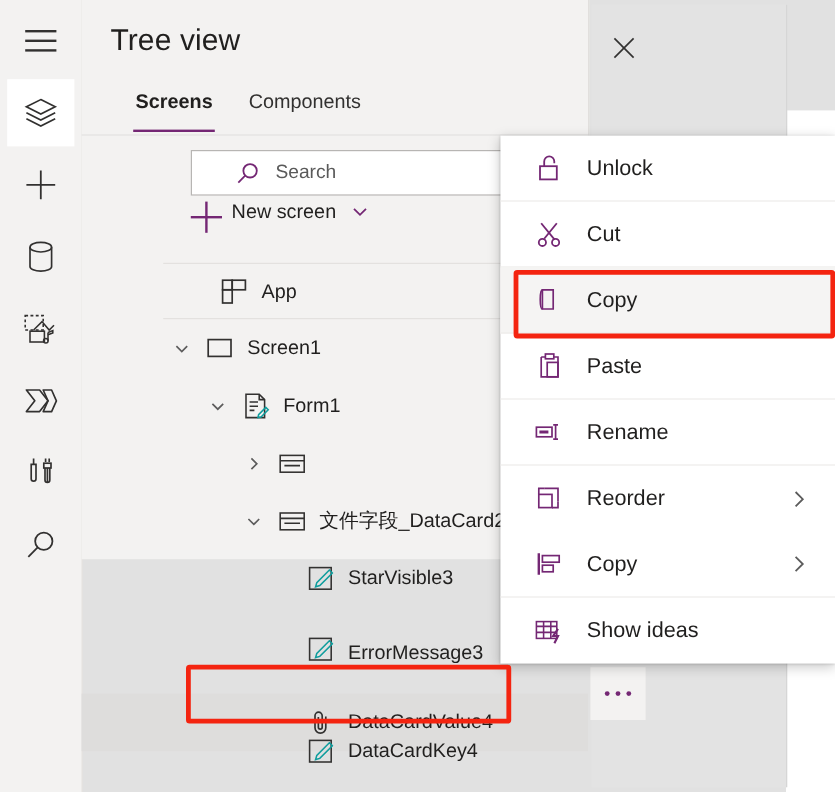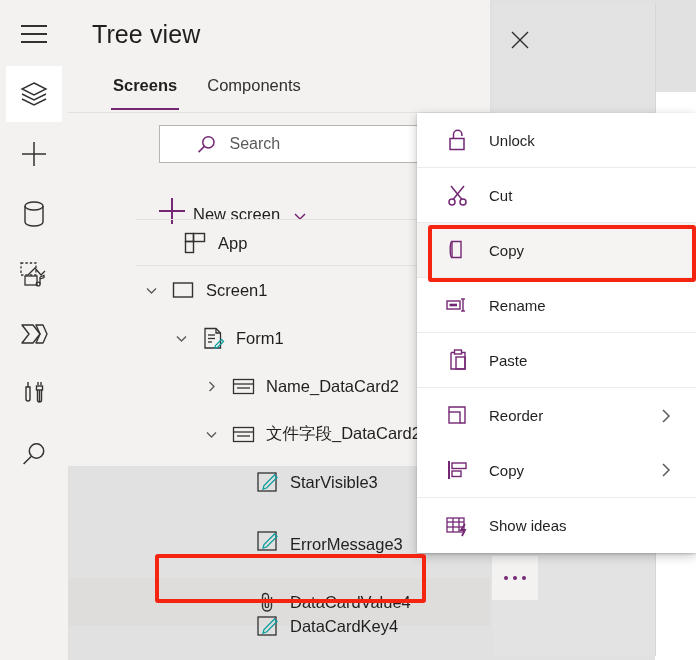--- a/index.html
+++ b/index.html
@@ -40,21 +40,21 @@
   .tab.active{font-weight:bold;color:#201f1e;}
   .tab.active:after{content:"";position:absolute;left:0;right:0;bottom:0;height:2.5px;background:#742774;}
 
   #panel-divider{position:absolute;left:0;top:112px;width:422px;height:1px;background:#e3e1df;}
 
   #search-wrap{position:absolute;left:91px;top:125px;width:326px;height:38px;background:#ffffff;border:1px solid #b7b5b3;box-sizing:border-box;display:flex;align-items:center;justify-content:center;}
   #search-icon{margin-left:13px;display:flex;}
   #search-input{border:0;outline:0;background:transparent;margin-left:11px;font-size:16px;color:#323130;font-family:inherit;width:230px;}
   #search-input::placeholder{color:#5a5a5a;}
 
-  #new-screen-row{position:absolute;left:91px;top:188px;height:36px;display:flex;align-items:flex-end;cursor:pointer;}
+  #new-screen-row{position:absolute;left:91px;top:168px;height:36px;display:flex;align-items:flex-start;cursor:pointer;}
   #new-screen-plus{width:26px;height:26px;position:relative;margin-right:8px;}
   #new-screen-plus i{position:absolute;background:#742774;}
   #new-screen-plus i:nth-child(1){left:0;top:12px;width:26px;height:1.8px;}
   #new-screen-plus i:nth-child(2){left:12px;top:0;width:1.8px;height:26px;}
   #new-screen-label{font-size:16.5px;color:#201f1e;}
   #new-screen-chev{margin-left:12px;display:flex;}
 
   #row-divider{position:absolute;left:68px;top:219px;width:354px;height:1px;background:#e3e1df;}
 
   .tree-row{position:absolute;left:0;width:422px;height:48px;display:flex;align-items:center;box-sizing:border-box;}
@@ -68,21 +68,21 @@
   #ellipsis-btn{position:absolute;left:424px;top:556px;width:46px;height:44px;display:flex;align-items:center;justify-content:center;background:#f3f2f1;}
   #ellipsis-btn span{width:4px;height:4px;border-radius:50%;background:#742774;margin:0 2.5px;display:block;}
 
   
   #ctx-menu{position:absolute;left:417px;top:113px;width:279px;background:#ffffff;
             box-shadow:0 3.2px 10px rgba(0,0,0,.22), 0 0.6px 2px rgba(0,0,0,.18);}
   .menu-item{position:relative;height:55px;display:flex;align-items:center;cursor:pointer;box-sizing:border-box;}
   .menu-item.sep-below{border-bottom:1px solid #edebe9;}
   .menu-item.hl{background:#f5f4f3;}
   .menu-ico{width:30px;margin-left:26px;display:flex;align-items:center;justify-content:center;flex:0 0 auto;}
-  .menu-label{margin-left:16px;font-size:15px;color:#201f1e;}
+  .menu-label{margin-left:16px;font-size:18px;color:#201f1e;}
   .menu-sub{position:absolute;right:22px;display:flex;}
 
   
   .redbox{position:absolute;border:4px solid #f42410;box-sizing:border-box;border-radius:3px;pointer-events:none;}
   #redbox-copy{left:428px;top:225px;width:268px;height:57px;}
   #redbox-dcv{left:155px;top:554px;width:271px;height:49px;}
 </style>
 </head>
 <body>
 
@@ -257,21 +257,20 @@
           <path d="M5.5 3 L10 7.5 L5.5 12"></path>
         </svg>
     </span>
     <span class="tree-ico" style="margin-left:8px;">
       <svg width="23" height="23" viewBox="0 0 23 23" fill="none" stroke="#323130" stroke-width="1.3">
         <rect x="1.5" y="4.5" width="20" height="14"></rect>
           <line x1="1.5" y1="9" x2="21.5" y2="9"></line>
         <line x1="5" y1="13" x2="18" y2="13"></line>
       </svg>
     </span>
-    <span class="tree-label">Name_DataCard2</span>
   </div>
 
   <div class="tree-row" style="top:410px;">
     <span class="tree-chev" style="margin-left:132px;">
       <svg width="15" height="15" viewBox="0 0 15 15" fill="none" stroke="#5c5c5c" stroke-width="1.4">
           <path d="M3 5.5 L7.5 10 L12 5.5"></path>
         </svg>
     </span>
     <span class="tree-ico" style="margin-left:8px;">
       <svg width="23" height="23" viewBox="0 0 23 23" fill="none" stroke="#323130" stroke-width="1.3">
@@ -354,44 +353,44 @@
   </div>
 
   <div class="menu-item sep-below hl">
     <span class="menu-ico">
       <svg width="22" height="24" viewBox="0 0 22 24" fill="none" stroke="#742774" stroke-width="1.4">
         <path d="M5 3.5 H14 V19.5 H5 Z"></path>
         <path d="M5 3.5 C2.6 3.5 2.6 19.5 5 19.5"></path>
       </svg>
     </span>
     <span class="menu-label">Copy</span>
+  </div>
+
+  <div class="menu-item sep-below">
+    <span class="menu-ico">
+      <svg width="22" height="24" viewBox="0 0 22 24" fill="none" stroke="#742774" stroke-width="1.4">
+        <path d="M4 4.5 H8 M14 4.5 H18 V21 H4 V4.5"></path>
+        <rect x="7.5" y="2" width="7" height="4"></rect>
+        <rect x="9" y="9" width="9" height="12"></rect>
+      </svg>
+    </span>
+    <span class="menu-label">Paste</span>
   </div>
 
   <div class="menu-item sep-below">
     <span class="menu-ico">
       <svg width="26" height="22" viewBox="0 0 26 22" fill="none" stroke="#742774" stroke-width="1.4">
         <rect x="2" y="7" width="13" height="8"></rect>
           <line x1="4.5" y1="11" x2="12" y2="11" stroke-width="2.6"></line>
         <path d="M18 5 v12"></path>
           <path d="M16 5 h4"></path>
           <path d="M16 17 h4"></path>
       </svg>
     </span>
     <span class="menu-label">Rename</span>
-  </div>
-
-  <div class="menu-item sep-below">
-    <span class="menu-ico">
-      <svg width="22" height="24" viewBox="0 0 22 24" fill="none" stroke="#742774" stroke-width="1.4">
-        <path d="M4 4.5 H8 M14 4.5 H18 V21 H4 V4.5"></path>
-        <rect x="7.5" y="2" width="7" height="4"></rect>
-        <rect x="9" y="9" width="9" height="12"></rect>
-      </svg>
-    </span>
-    <span class="menu-label">Paste</span>
   </div>
 
   <div class="menu-item">
     <span class="menu-ico">
       <svg width="24" height="24" viewBox="0 0 24 24" fill="none" stroke="#742774" stroke-width="1.4">
         <path d="M3 8 V3 H8"></path>
           <rect x="3" y="8" width="11" height="11"></rect>
         <path d="M8 3 H19 V14"></path>
           <path d="M19 14 V19 H14"></path>
       </svg>

